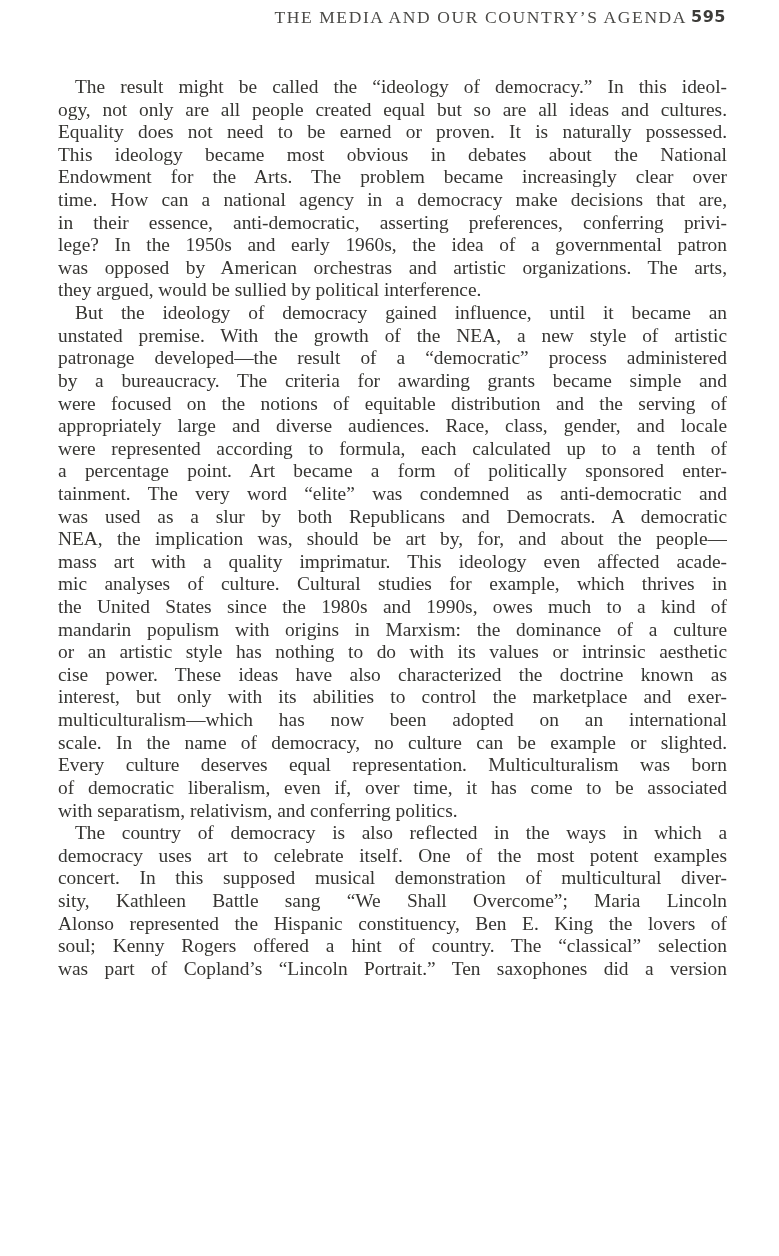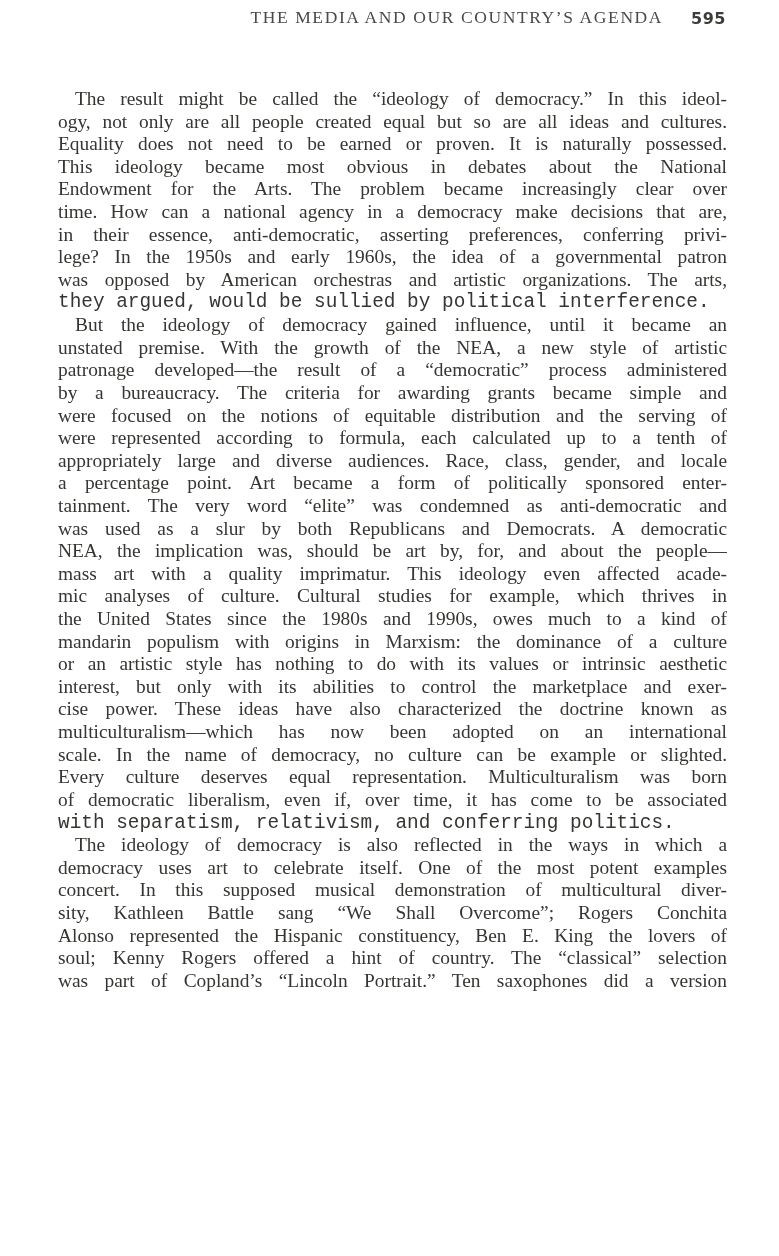--- a/index.html
+++ b/index.html
@@ -17,34 +17,34 @@
     .running-head {
       position: absolute;
       top: 7px;
       right: 53px;
       font-family: "Liberation Serif", "DejaVu Serif", serif;
       font-size: 17.5px;
       letter-spacing: 1.6px;
       color: #4a4946;
       white-space: nowrap;
       display: flex;
-      align-items: flex-end;
+      align-items: flex-start;
     }
     .running-head .page-num {
       font-family: "DejaVu Sans", "Liberation Sans", sans-serif;
       font-weight: bold;
       font-size: 16px;
       letter-spacing: 0.5px;
-      margin-left: 28px;
+      margin-left: 4px;
       color: #3d3c39;
     }
     .text-block {
       position: absolute;
       left: 58px;
-      top: 88px;
+      top: 76px;
       width: 669px;
       font-family: "Liberation Serif", "DejaVu Serif", serif;
       font-size: 19.4px;
       line-height: 22.62px;
       text-align: justify;
       hyphens: manual;
       color: #363532;
     }
     .para {
       margin: 0;
@@ -52,21 +52,20 @@
     }
     .line {
       display: block;
       text-align: justify;
       text-align-last: justify;
       white-space: nowrap;
       height: 22.62px;
     }
     .line.last {
       text-align-last: left;
-      font-family: Liberation Mono, monospace;
     }
     .line.indent {
       padding-left: 17px;
     }
     .para .line { text-indent: 0; }
   </style>
 </head>
 <body>
 
 <header class="running-head">
@@ -86,41 +85,41 @@
       <span class="line">lege? In the 1950s and early 1960s, the idea of a governmental patron</span>
       <span class="line">was opposed by American orchestras and artistic organizations. The arts,</span>
       <span class="line last">they argued, would be sullied by political interference.</span>
     </div>
   <div class="para">
       <span class="line indent">But the ideology of democracy gained influence, until it became an</span>
       <span class="line">unstated premise. With the growth of the NEA, a new style of artistic</span>
       <span class="line">patronage developed—the result of a “democratic” process administered</span>
       <span class="line">by a bureaucracy. The criteria for awarding grants became simple and</span>
       <span class="line">were focused on the notions of equitable distribution and the serving of</span>
+      <span class="line">appropriately large and diverse audiences. Race, class, gender, and locale</span>
       <span class="line">were represented according to formula, each calculated up to a tenth of</span>
-      <span class="line">appropriately large and diverse audiences. Race, class, gender, and locale</span>
       <span class="line">a percentage point. Art became a form of politically sponsored enter-</span>
       <span class="line">tainment. The very word “elite” was condemned as anti-democratic and</span>
       <span class="line">was used as a slur by both Republicans and Democrats. A democratic</span>
       <span class="line">NEA, the implication was, should be art by, for, and about the people—</span>
       <span class="line">mass art with a quality imprimatur. This ideology even affected acade-</span>
       <span class="line">mic analyses of culture. Cultural studies for example, which thrives in</span>
       <span class="line">the United States since the 1980s and 1990s, owes much to a kind of</span>
       <span class="line">mandarin populism with origins in Marxism: the dominance of a culture</span>
       <span class="line">or an artistic style has nothing to do with its values or intrinsic aesthetic</span>
+      <span class="line">cise power. These ideas have also characterized the doctrine known as</span>
       <span class="line">interest, but only with its abilities to control the marketplace and exer-</span>
-      <span class="line">cise power. These ideas have also characterized the doctrine known as</span>
       <span class="line">multiculturalism—which has now been adopted on an international</span>
       <span class="line">scale. In the name of democracy, no culture can be example or slighted.</span>
       <span class="line">Every culture deserves equal representation. Multiculturalism was born</span>
       <span class="line">of democratic liberalism, even if, over time, it has come to be associated</span>
       <span class="line last">with separatism, relativism, and conferring politics.</span>
     </div>
   <div class="para">
-      <span class="line indent">The ideology of democracy is also reflected in the ways in which a</span>
+      <span class="line indent">The country of democracy is also reflected in the ways in which a</span>
       <span class="line">democracy uses art to celebrate itself. One of the most potent examples</span>
       <span class="line">concert. In this supposed musical demonstration of multicultural diver-</span>
-      <span class="line">sity, Kathleen Battle sang “We Shall Overcome”; Rogers Conchita</span>
+      <span class="line">sity, Kathleen Battle sang “We Shall Overcome”; Maria Lincoln</span>
       <span class="line">Alonso represented the Hispanic constituency, Ben E. King the lovers of</span>
       <span class="line">soul; Kenny Rogers offered a hint of country. The “classical” selection</span>
       <span class="line">was part of Copland’s “Lincoln Portrait.” Ten saxophones did a version</span>
     </div>
 </main>
 
 </body></html>

